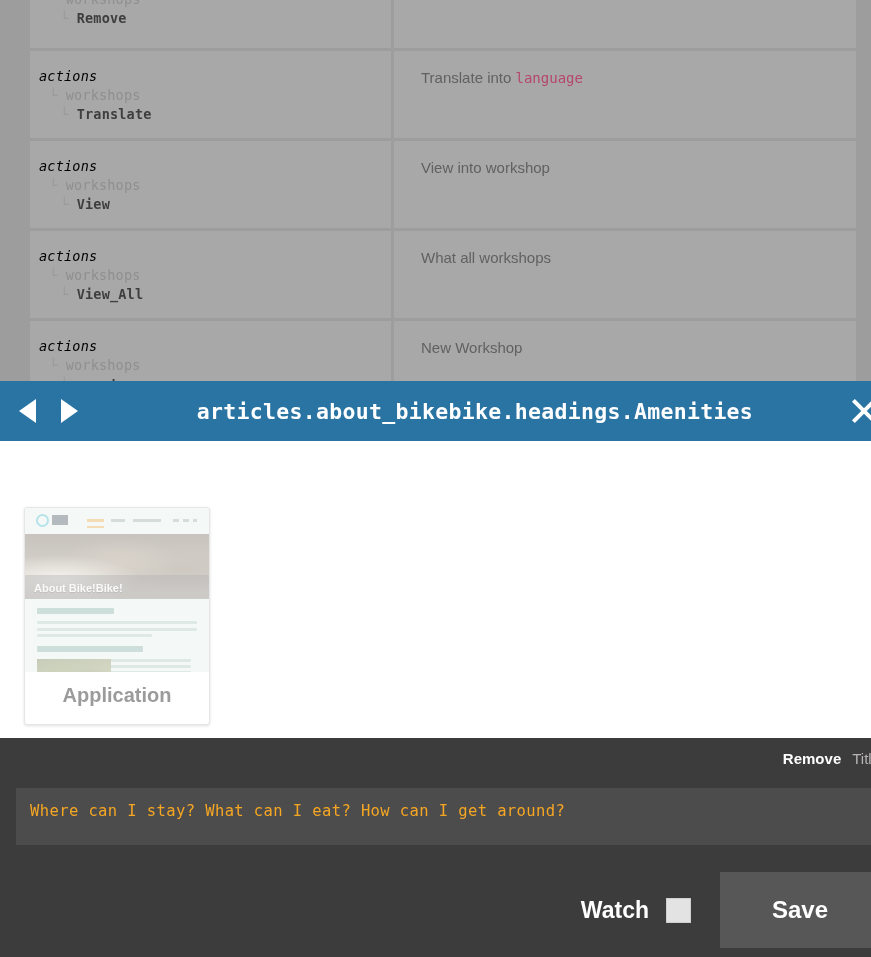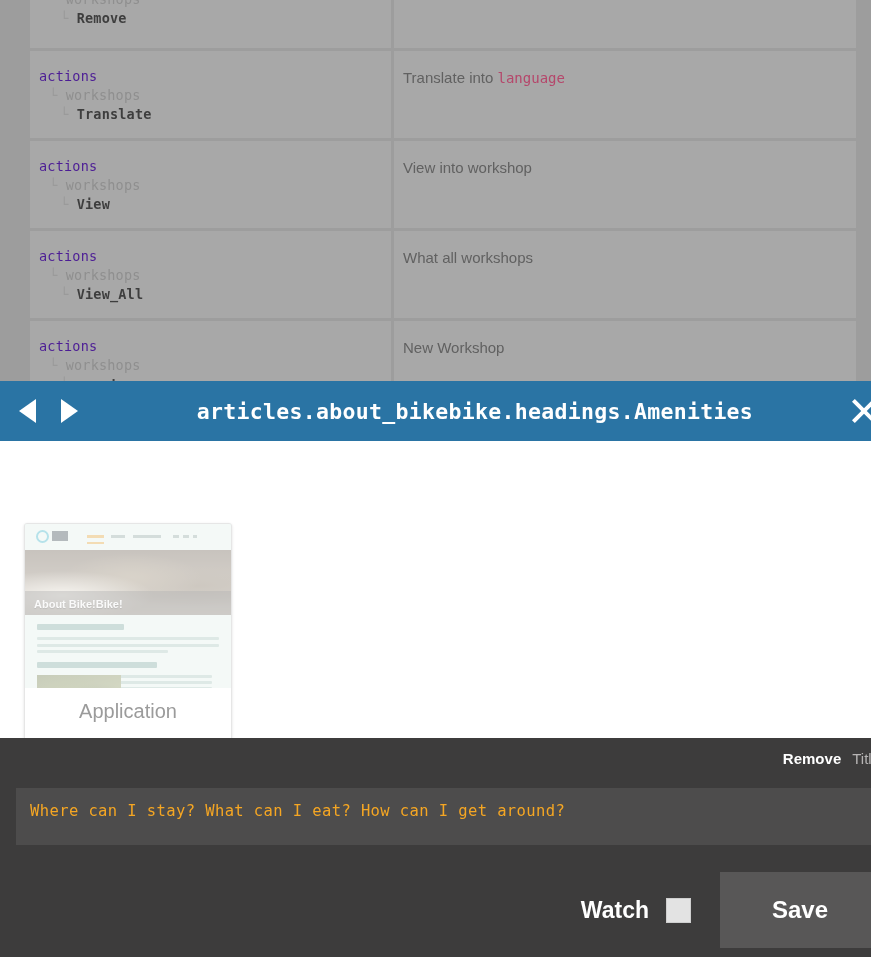--- a/index.html
+++ b/index.html
@@ -53,31 +53,32 @@
     padding: 17px 0 14px 9px;
   }
 
   .key-l0, .key-l1, .key-l2 {
     font-family: "DejaVu Sans Mono", "Liberation Mono", monospace;
     font-size: 13.5px;
     line-height: 19px;
     letter-spacing: 0.2px;
     white-space: nowrap;
   }
-  .key-l0 { color: #4c1d95; }
+  .key-l0 { color: #000000; font-style: italic; }
   .key-l1 { color: #8f8f8f; padding-left: 10px; }
   .key-l2 { color: #3e3e3e; font-weight: 700; padding-left: 21px; }
   .tick { color: #9a9a9a; font-weight: 400; }
 
   .valtext {
     font-family: "Liberation Sans", sans-serif;
     font-size: 15px;
     line-height: 20px;
     color: #616161;
     white-space: nowrap;
+    margin-left: 18px;
   }
   .var {
     font-family: "DejaVu Sans Mono", "Liberation Mono", monospace;
     font-size: 14px;
     color: #b5476b;
   }
 
   
   .modal {
     position: absolute;
@@ -163,28 +164,27 @@
 
   
   .modal-body {
     flex: 1 1 auto;
     background: #ffffff;
     padding: 66px 0 0 24px;
     overflow: hidden;
   }
 
   .card {
-    width: 208px;
+    width: 186px;
     background: #ffffff;
     border: 1px solid #e6e6e6;
     border-radius: 3px;
     box-shadow: 0 1px 3px rgba(0,0,0,0.12);
     overflow: hidden;
     cursor: pointer;
-    margin-top: 16px;
   }
 
   .card-thumb {
     position: relative;
     width: 100%;
     height: 164px;
     background: #e4f1ec;
     overflow: hidden;
   }
   .thumb-fade {
@@ -257,21 +257,21 @@
       linear-gradient(160deg, #6d7a4a 0%, #8a9560 55%, #5e6a40 100%);
   }
   .t-col .t-p { margin-bottom:3px; }
 
   .card-caption {
     padding: 10px 6px 16px 6px;
     text-align: center;
   }
   .card-title {
     font-size: 20px;
-    font-weight: 400;
+    font-weight: 700;
     color: #9b9b9b;
     line-height: 26px;
   }
   .card-sub {
     font-size: 16px;
     font-weight: 700;
     color: #9b9b9b;
     line-height: 22px;
   }
 

